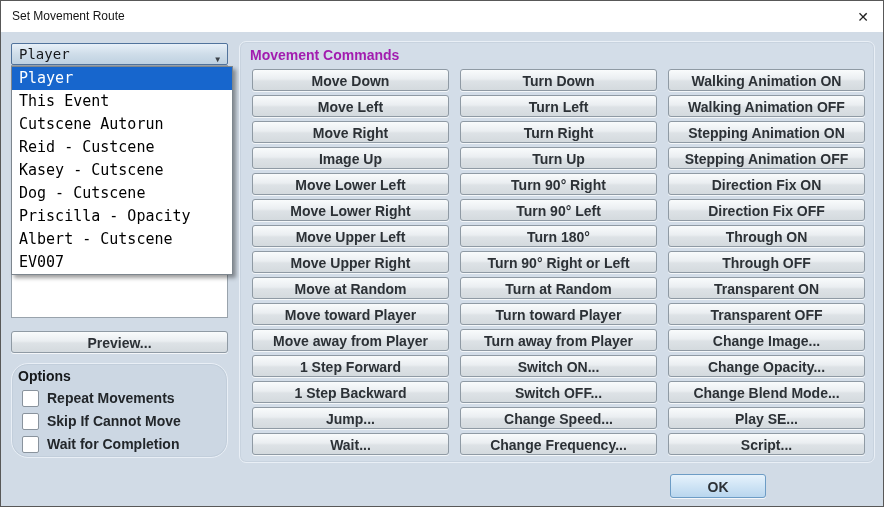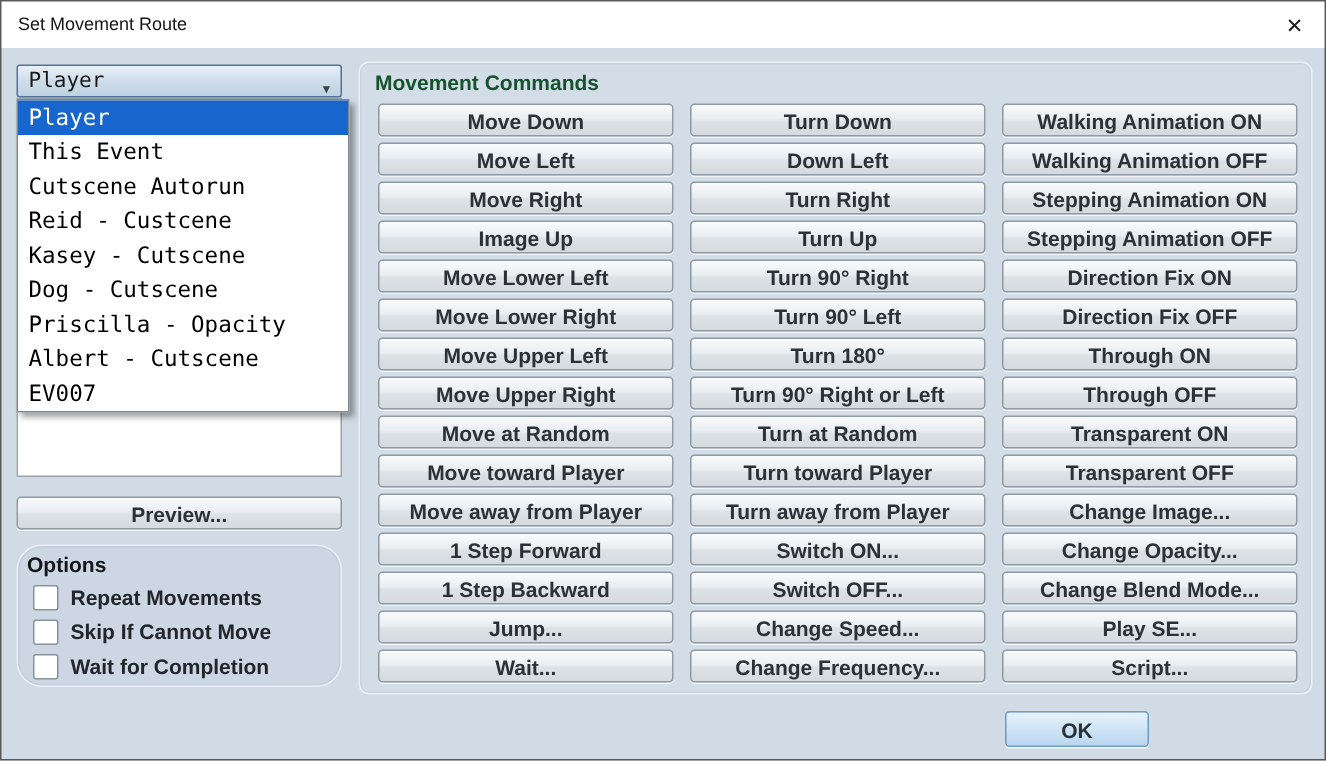--- a/index.html
+++ b/index.html
@@ -60,21 +60,21 @@
   .option-row { display:flex; align-items:center; height:22px; margin:1px 0 1px 4px; }
   .checkbox { width:17px; height:17px; background:#fff; border:1px solid #89939d; border-radius:2px; flex:none; }
   .option-label { font-weight:600; font-size:14px; color:#22262a; margin-left:8px; white-space:nowrap; }
 
   
   .commands-group {
     position:absolute; left:238px; top:40px; width:636px; height:422px;
     background:#d3dde8; border:1px solid #e9eff6; border-radius:7px;
     box-shadow:inset 0 0 0 1px rgba(175,188,202,0.3);
   }
-  .group-title { position:absolute; left:10px; top:5px; font-weight:700; font-size:14px; color:#14532d; }
+  .group-title { position:absolute; left:10px; top:5px; font-weight:700; font-size:14px; color:#a21caf; }
   .cmd-col { position:absolute; top:27px; width:197px; }
   .cmd-col-1 { left:12px; } .cmd-col-2 { left:220px; } .cmd-col-3 { left:428px; }
   .cmd-col .btn { display:block; width:197px; height:22px; line-height:20px; margin-bottom:4px; white-space:nowrap; }
 
   
   .ok-btn { position:absolute; left:669px; top:473px; width:96px; height:24px; line-height:22px;
     background:linear-gradient(#e6f2fc 0%, #cfe4f5 50%, #b9d6ee 100%); border:1px solid #6d9cc5; }
   .cancel-btn { position:absolute; left:777px; top:473px; width:95px; height:24px; line-height:22px;margin-top:36px; }
 </style>
 </head>
@@ -157,21 +157,21 @@
         <button class="btn">Move toward Player</button>
         <button class="btn">Move away from Player</button>
         <button class="btn">1 Step Forward</button>
         <button class="btn">1 Step Backward</button>
         <button class="btn">Jump...</button>
         <button class="btn">Wait...</button>
       </div>
     <div class="cmd-col cmd-col-2">
 
     <button class="btn">Turn Down</button>
-        <button class="btn">Down Left</button>
+        <button class="btn">Turn Left</button>
         <button class="btn">Turn Right</button>
         <button class="btn">Turn Up</button>
         <button class="btn">Turn 90° Right</button>
         <button class="btn">Turn 90° Left</button>
         <button class="btn">Turn 180°</button>
         <button class="btn">Turn 90° Right or Left</button>
         <button class="btn">Turn at Random</button>
         <button class="btn">Turn toward Player</button>
         <button class="btn">Turn away from Player</button>
         <button class="btn">Switch ON...</button>

